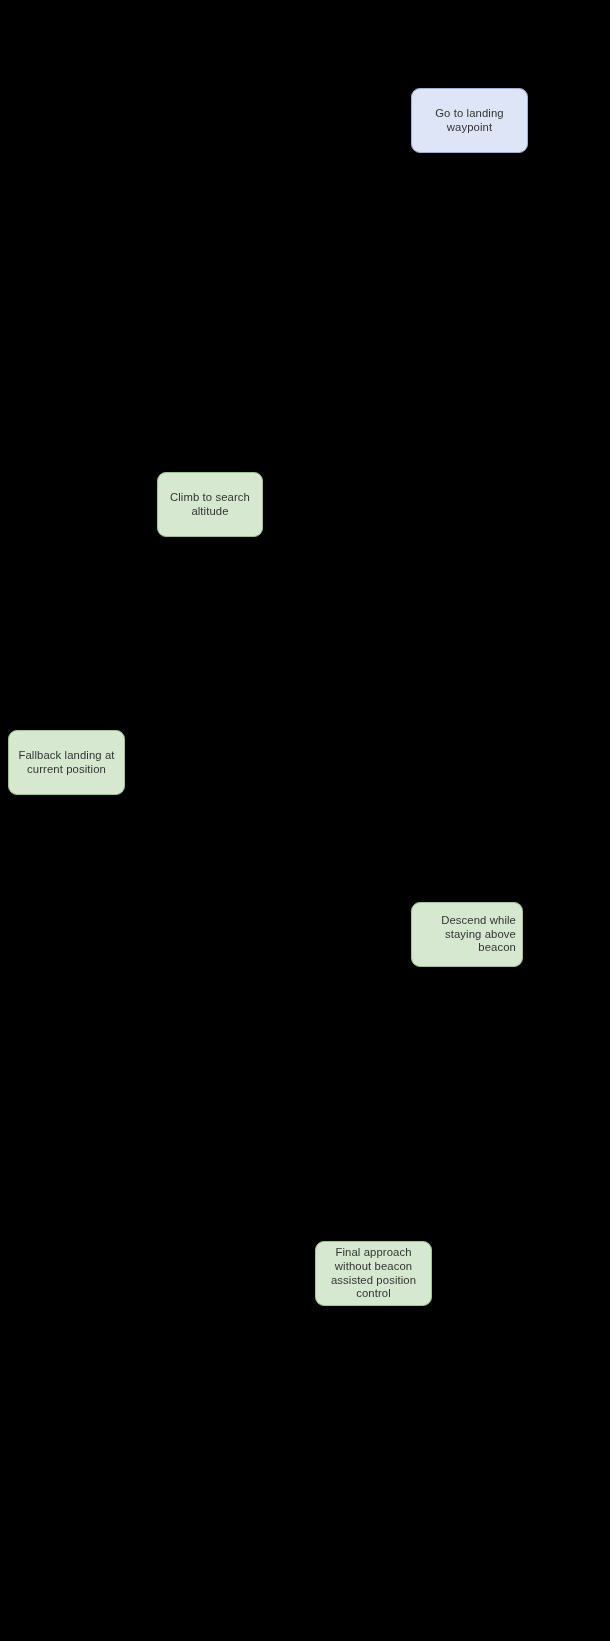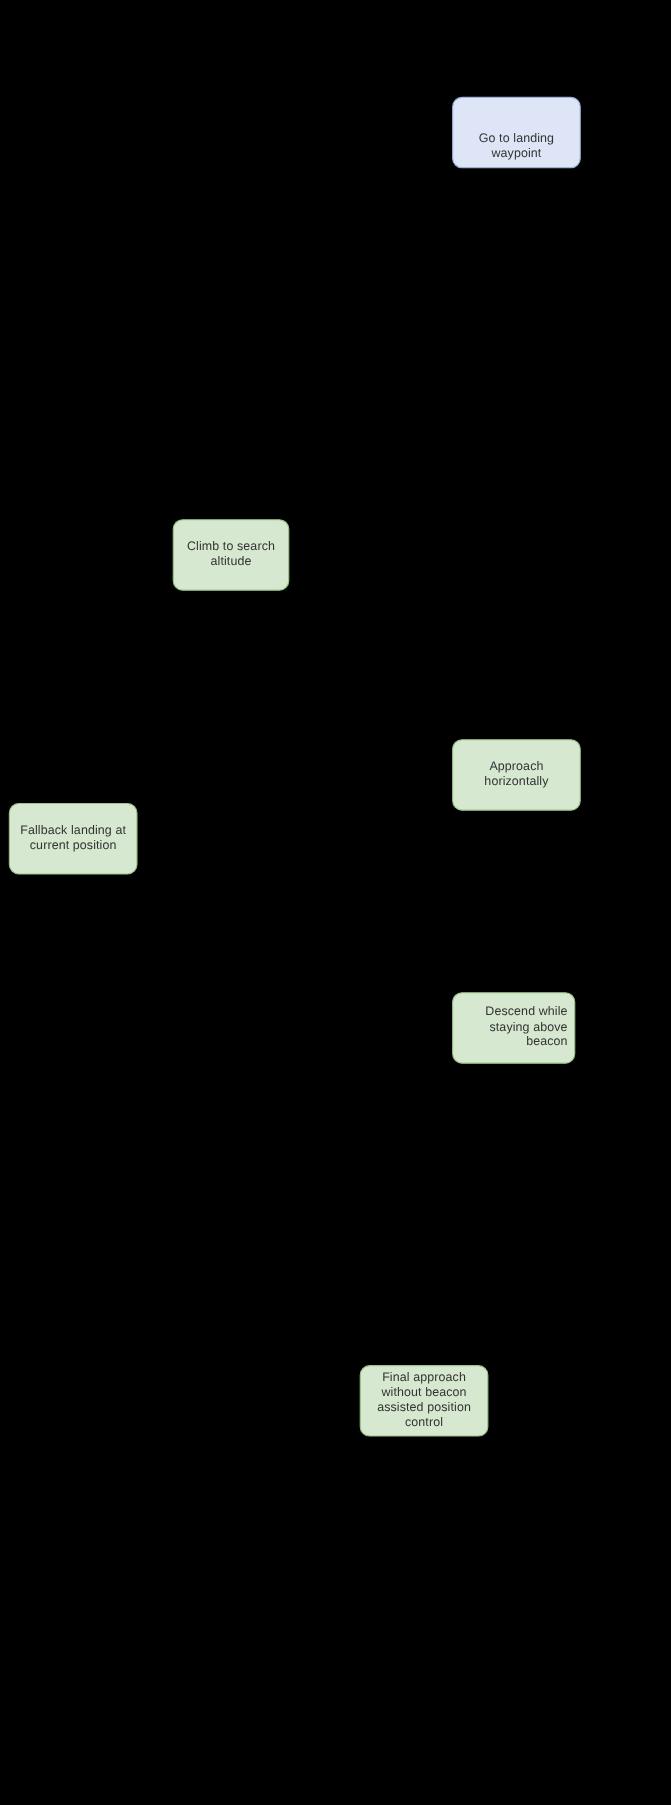--- a/index.html
+++ b/index.html
@@ -82,38 +82,35 @@
     <path d="M469,153 L469,300 L215,300 L215,472"></path>
     <path d="M215,537 L215,620 L469,620 L469,672"></path>
     <path d="M157,505 L66,505 L66,730"></path>
     <path d="M469,737 L469,902"></path>
     <path d="M411,705 L300,705 L300,762 L125,762"></path>
     <path d="M469,967 L469,1150 L386,1150 L386,1241"></path>
     <path d="M411,935 L300,935 L300,795 L66,795"></path>
     <path d="M386,1306 L386,1495"></path>
   </svg>
 
-  <div class="node terminal" style="left:411px; top:88px; width:117px; height:65px;align-items:flex-end;">
+  <div class="node terminal" style="left:411px; top:88px; width:117px; height:65px;">
     <span class="node-label">Go to landing waypoint</span>
   </div>
 
   <div class="node state" style="left:157px; top:472px; width:106px; height:65px;">
     <span class="node-label">Climb to search altitude</span>
   </div>
 
-  <div class="node state" style="left:411px; top:672px; width:117px; height:65px;">
-    <span class="node-label">Approach horizontally</span>
-  </div>
 
   <div class="node state" style="left:8px; top:730px; width:117px; height:65px;">
     <span class="node-label">Fallback landing at current position</span>
   </div>
 
   <div class="node state" style="left:411px; top:902px; width:112px; height:65px;text-align:right;">
     <span class="node-label">Descend while staying above beacon</span>
   </div>
 
-  <div class="node state" style="left:327px; top:1241px; width:117px; height:65px;">
+  <div class="node state" style="left:315px; top:1241px; width:117px; height:65px;">
     <span class="node-label">Final approach without beacon assisted position control</span>
   </div>
 
 
 </div>
 
 </body></html>

